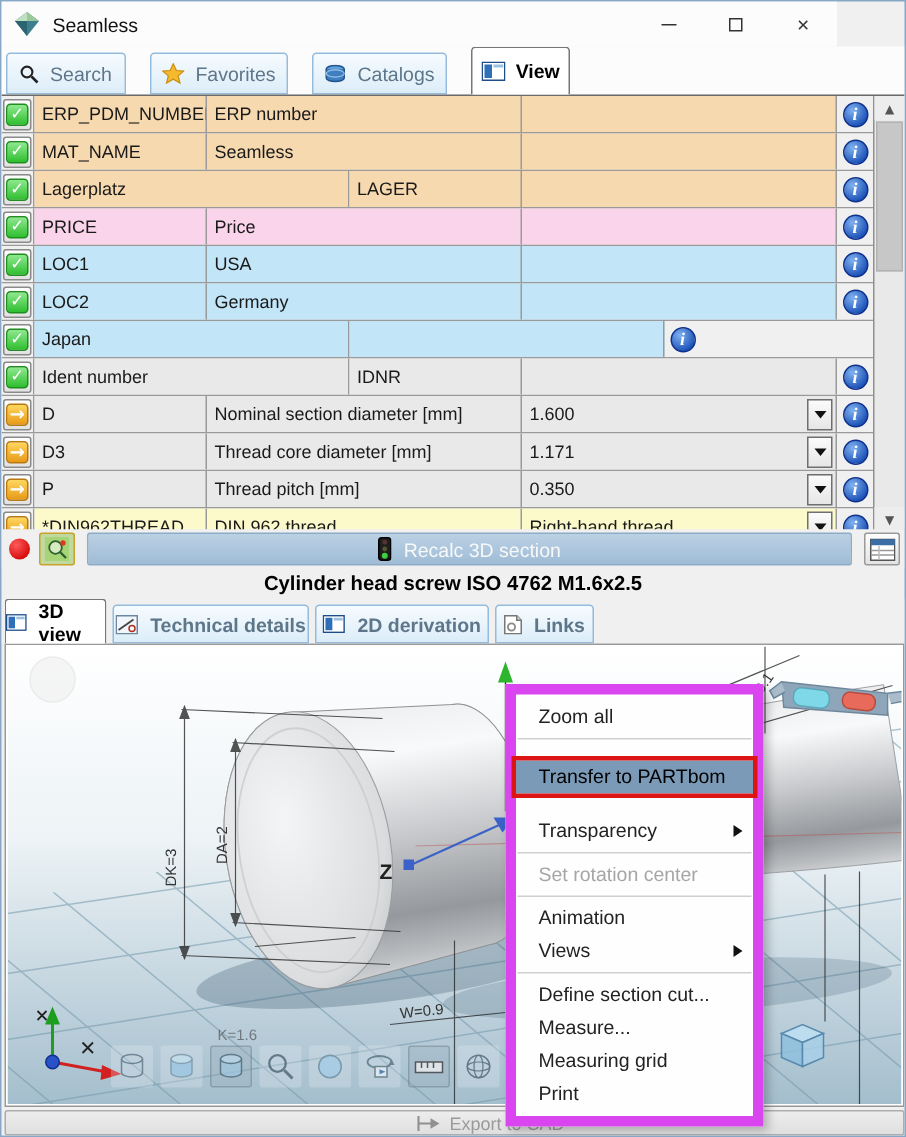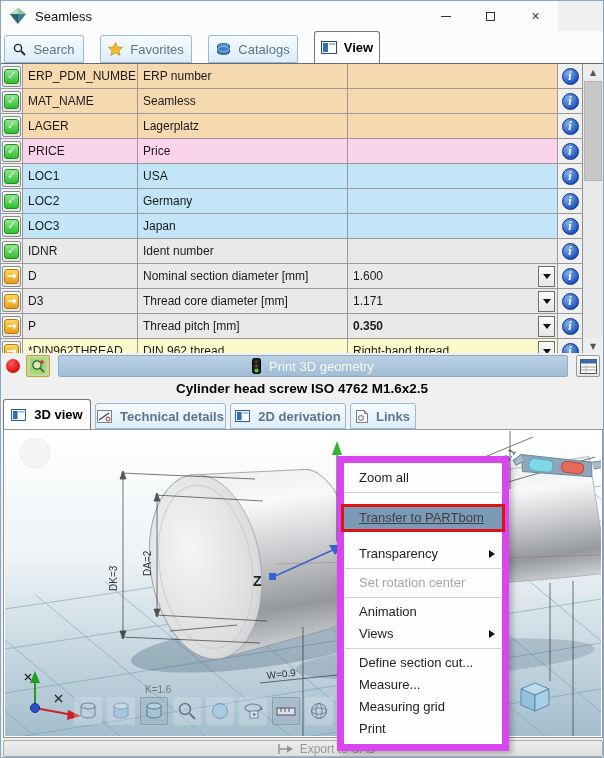--- a/index.html
+++ b/index.html
@@ -73,21 +73,21 @@
   .viewport svg{display:block;}
   
   .tb-icons{position:absolute;left:70px;bottom:12px;display:flex;gap:5px;}
   .tbic{width:28px;height:28px;border-radius:2px;background:rgba(235,242,246,0.35);display:flex;align-items:center;justify-content:center;opacity:0.75;}
   .tbic.sel{background:rgba(150,170,185,0.45);border:1px solid rgba(90,110,125,0.5);}
   
   .ctx-menu{position:absolute;left:336px;top:455px;width:172px;background:#FEFEFE;border:7px solid #d946ef;
             box-shadow:3px 3px 6px rgba(0,0,0,0.25);padding:4px 0;z-index:50;}
   .mi{height:22px;line-height:22px;font-size:13px;color:#222;padding-left:15px;white-space:nowrap;position:relative;}
   .mi.disabled{color:#A6A6A6;}
-  .mi.hl{background:#7A9AB8;color:#404040;outline:3px solid #DD1414;margin:14px 0;text-decoration:underline;}
+  .mi.hl{background:#7A9AB8;color:#000000;outline:3px solid #DD1414;margin:14px 0;}
   .mi .sub{position:absolute;right:7px;top:7px;width:0;height:0;border-top:4px solid transparent;border-bottom:4px solid transparent;border-left:6px solid #111;}
   .sep{border-top:1px solid #CFCFCF;margin:3px 1px;}
   
   .exportbtn{position:absolute;left:2px;top:739px;width:600px;height:17px;background:linear-gradient(#EDEDED,#DFDFDF);
              border:1px solid #ADADAD;border-radius:2px;display:flex;align-items:center;justify-content:center;gap:6px;
              font-size:12px;color:#9A9A9A;padding-left:48px;}
 </style>
 </head>
 <body>
 
@@ -175,22 +175,22 @@
           <div class="cell c-info">
             <span class="info-circle">i</span>
           </div>
         </div>
         <div class="trow">
           <div class="cell c-icon">
             <div class="sbtn">
               <span class="sicon check">✓</span>
             </div>
           </div>
+          <div class="cell c-desc" style="background: rgb(247, 217, 175);">Lagerplatz</div>
           <div class="cell c-name" style="background: rgb(247, 217, 175);">LAGER</div>
-          <div class="cell c-desc" style="background: rgb(247, 217, 175);">Lagerplatz</div>
           <div class="cell c-value" style="background: rgb(247, 217, 175);">
             <span class="vtext"></span>
           </div>
           <div class="cell c-info">
             <span class="info-circle">i</span>
           </div>
         </div>
         <div class="trow">
           <div class="cell c-icon">
             <div class="sbtn">
@@ -235,37 +235,36 @@
           <div class="cell c-info">
             <span class="info-circle">i</span>
           </div>
         </div>
         <div class="trow">
           <div class="cell c-icon">
             <div class="sbtn">
               <span class="sicon check">✓</span>
             </div>
           </div>
-          <div class="cell c-name" style="background: rgb(194, 229, 248);">LOC3</div>
           <div class="cell c-desc" style="background: rgb(194, 229, 248);">Japan</div>
           <div class="cell c-value" style="background: rgb(194, 229, 248);">
             <span class="vtext"></span>
           </div>
           <div class="cell c-info">
             <span class="info-circle">i</span>
           </div>
         </div>
         <div class="trow">
           <div class="cell c-icon">
             <div class="sbtn">
               <span class="sicon check">✓</span>
             </div>
           </div>
+          <div class="cell c-desc" style="background: rgb(233, 233, 233);">Ident number</div>
           <div class="cell c-name" style="background: rgb(233, 233, 233);">IDNR</div>
-          <div class="cell c-desc" style="background: rgb(233, 233, 233);">Ident number</div>
           <div class="cell c-value" style="background: rgb(233, 233, 233);">
             <span class="vtext"></span>
           </div>
           <div class="cell c-info">
             <span class="info-circle">i</span>
           </div>
         </div>
         <div class="trow">
           <div class="cell c-icon">
             <div class="sbtn">
@@ -303,21 +302,21 @@
           </div>
         </div>
         <div class="trow">
           <div class="cell c-icon">
             <div class="sbtn">
               <span class="sicon arrow">→</span>
             </div>
           </div>
           <div class="cell c-name" style="background: rgb(233, 233, 233);">P</div>
           <div class="cell c-desc" style="background: rgb(233, 233, 233);">Thread pitch [mm]</div>
-          <div class="cell c-value" style="background: rgb(233, 233, 233); font-weight: bold;">
+          <div class="cell c-value" style="background: rgb(233, 233, 233);">
             <span class="vtext">0.350</span>
             <span class="vdd">
               <i></i>
             </span>
           </div>
           <div class="cell c-info">
             <span class="info-circle">i</span>
           </div>
         </div>
         <div class="trow">
@@ -356,37 +355,37 @@
         <circle cx="12" cy="4" r="1.8" fill="#D83A2A"></circle>
       </svg>
     </div>
     <div class="rec-main">
       <svg width="9" height="16" viewBox="0 0 9 16">
         <rect x="0.5" y="0.5" width="8" height="15" rx="2" fill="#1E1E1E" stroke="#000"></rect>
         <circle cx="4.5" cy="3.5" r="1.6" fill="#553333"></circle>
         <circle cx="4.5" cy="8" r="1.6" fill="#555533"></circle>
         <circle cx="4.5" cy="12.5" r="2" fill="#3FCF3F"></circle>
       </svg>
-      <span>Print 3D geometry</span>
+      <span>Recalc 3D section</span>
     </div>
     <div class="rec-right">
       <svg width="17" height="15" viewBox="0 0 17 15">
         <rect x="0.5" y="0.5" width="16" height="14" fill="#FFF" stroke="#555"></rect>
         <rect x="0.5" y="0.5" width="16" height="4" fill="#3A6EA5"></rect>
         <line x1="1" y1="8" x2="16" y2="8" stroke="#999"></line>
         <line x1="1" y1="11" x2="16" y2="11" stroke="#999"></line>
         <line x1="6" y1="5" x2="6" y2="14" stroke="#BBB"></line>
       </svg>
     </div>
   </div>
 
   <div class="parttitle">Cylinder head screw ISO 4762  M1.6x2.5</div>
 
   <div class="viewtabs">
-    <div class="vtab active" style="width:88px">
+    <div class="vtab active" style="width:68px">
       <svg width="15" height="12" viewBox="0 0 16 13">
         <rect x="0.5" y="0.5" width="15" height="12" fill="#FFF" stroke="#1D4E89"></rect>
         <rect x="2" y="2" width="5" height="9" fill="#2F6FB8"></rect>
         <rect x="8" y="2" width="6.5" height="2" fill="#9CC0E0"></rect>
       </svg>
       <span>3D view</span>
     </div>
     <div class="vtab" style="width:131px">
       <svg width="15" height="13" viewBox="0 0 15 13">
         <rect x="0.5" y="0.5" width="14" height="12" fill="#F2F6FA" stroke="#6E87A0"></rect>

